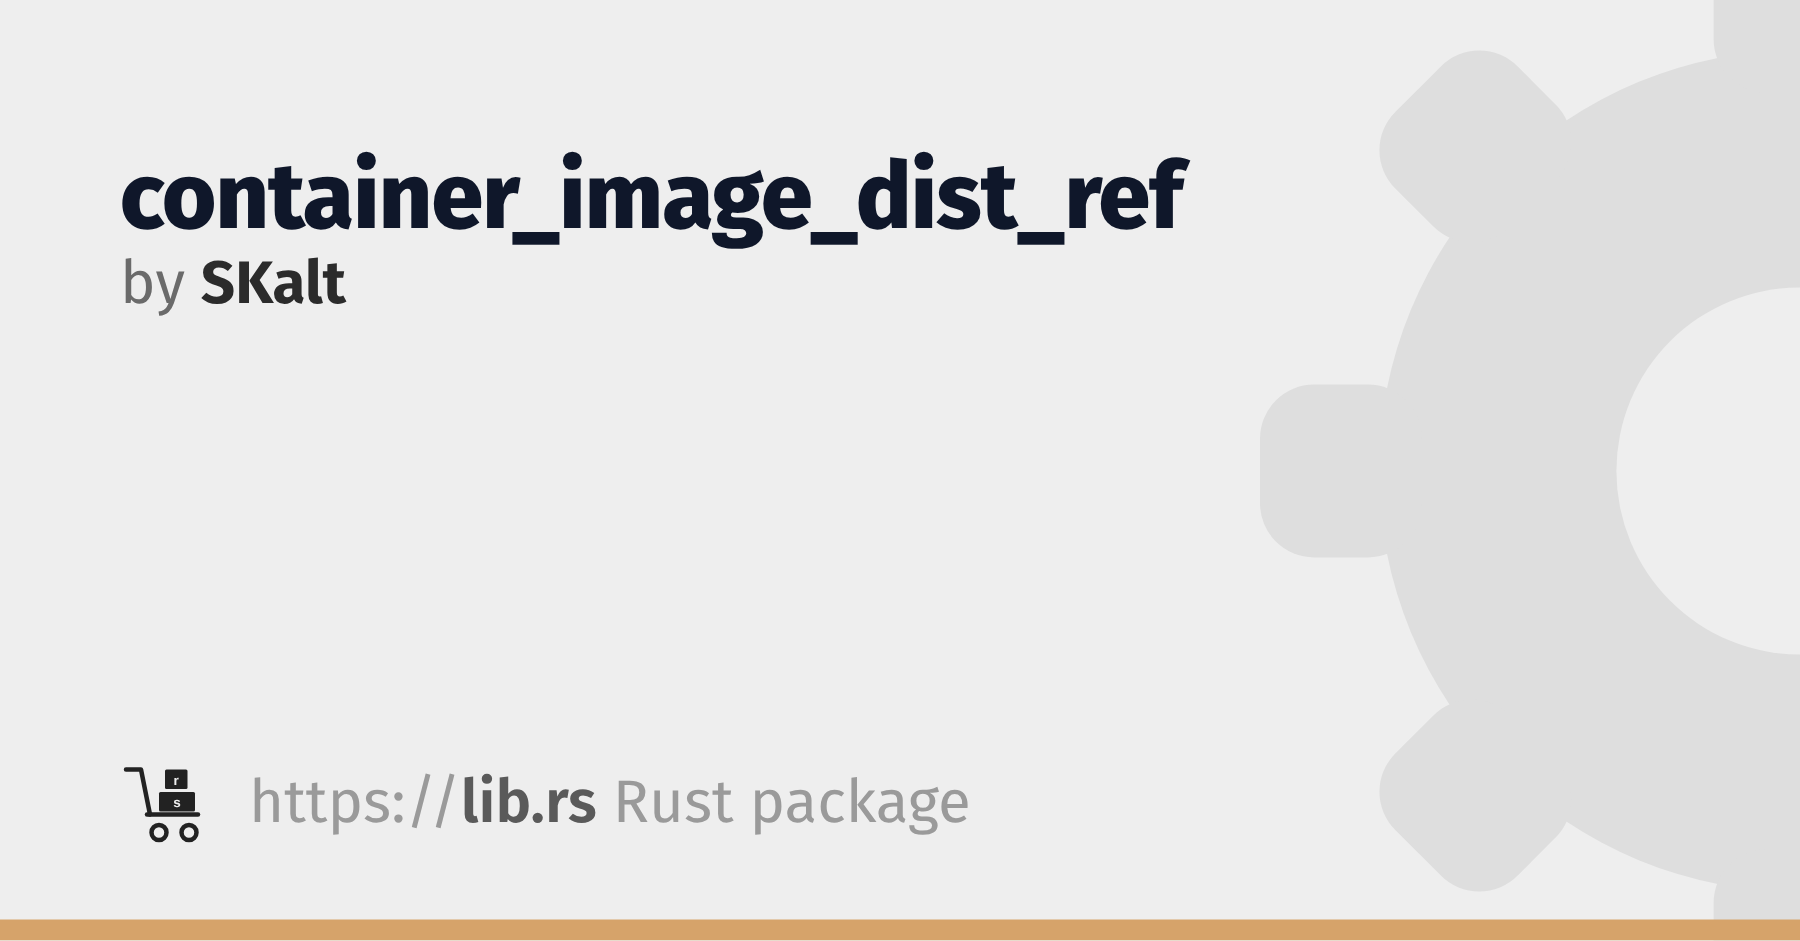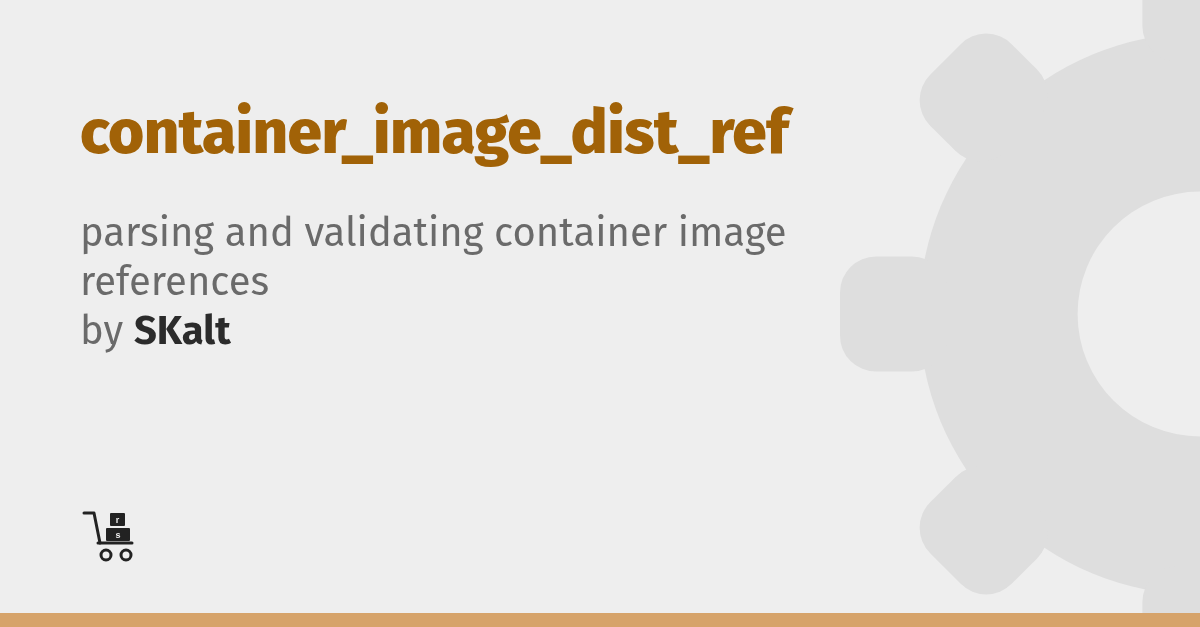--- a/index.html
+++ b/index.html
@@ -22,21 +22,21 @@
   .gear svg { width: 100%; height: 100%; display: block; }
   .content {
     position: absolute;
     left: 80px;
     top: 100px;
     right: 320px;
   }
   .title {
     font-size: 62px;
     font-weight: 800;
-    color: #a16207;
+    color: #0f172a;
     letter-spacing: -0.5px;
     line-height: 1.05;
   }
   .desc {
     margin-top: 44px;
     font-size: 40px;
     font-weight: 400;
     color: #6a6a6a;
     line-height: 1.22;
     max-width: 720px;
@@ -89,21 +89,20 @@
         <rect x="-16" y="-100" width="32" height="30" rx="10" transform="rotate(270)"></rect>
         <rect x="-16" y="-100" width="32" height="30" rx="10" transform="rotate(315)"></rect>
       </g>
     </g>
     <circle cx="0" cy="0" r="34" fill="#eeeeee"></circle>
   </svg>
 </div>
 
 <div class="content">
   <h1 class="title">container_image_dist_ref</h1>
-  <p class="desc">parsing and validating container image references</p>
   <p class="byline">
     <span>by </span><span class="author">SKalt</span>
   </p>
 </div>
 
 <div class="footer">
   <span class="librs-icon">
     <svg viewBox="0 0 64 64" width="64" height="64">
       <g stroke="#222" stroke-width="3" fill="none" stroke-linecap="round" stroke-linejoin="round">
 
@@ -119,15 +118,18 @@
           <rect x="26" y="25" width="24" height="13" rx="1"></rect>
         </g>
 
         <g stroke="none" fill="#eeeeee" font-family="Arial" font-size="9" font-weight="700">
           <text x="37.5" y="20" text-anchor="middle">r</text>
           <text x="38" y="35" text-anchor="middle">s</text>
         </g>
       </g>
     </svg>
   </span>
+  <span class="site-line">
+    <span>https://</span><span class="host">lib.rs</span><span> Rust package</span>
+  </span>
 </div>
 
 <div class="orange-bar"></div>
 
 </body></html>

